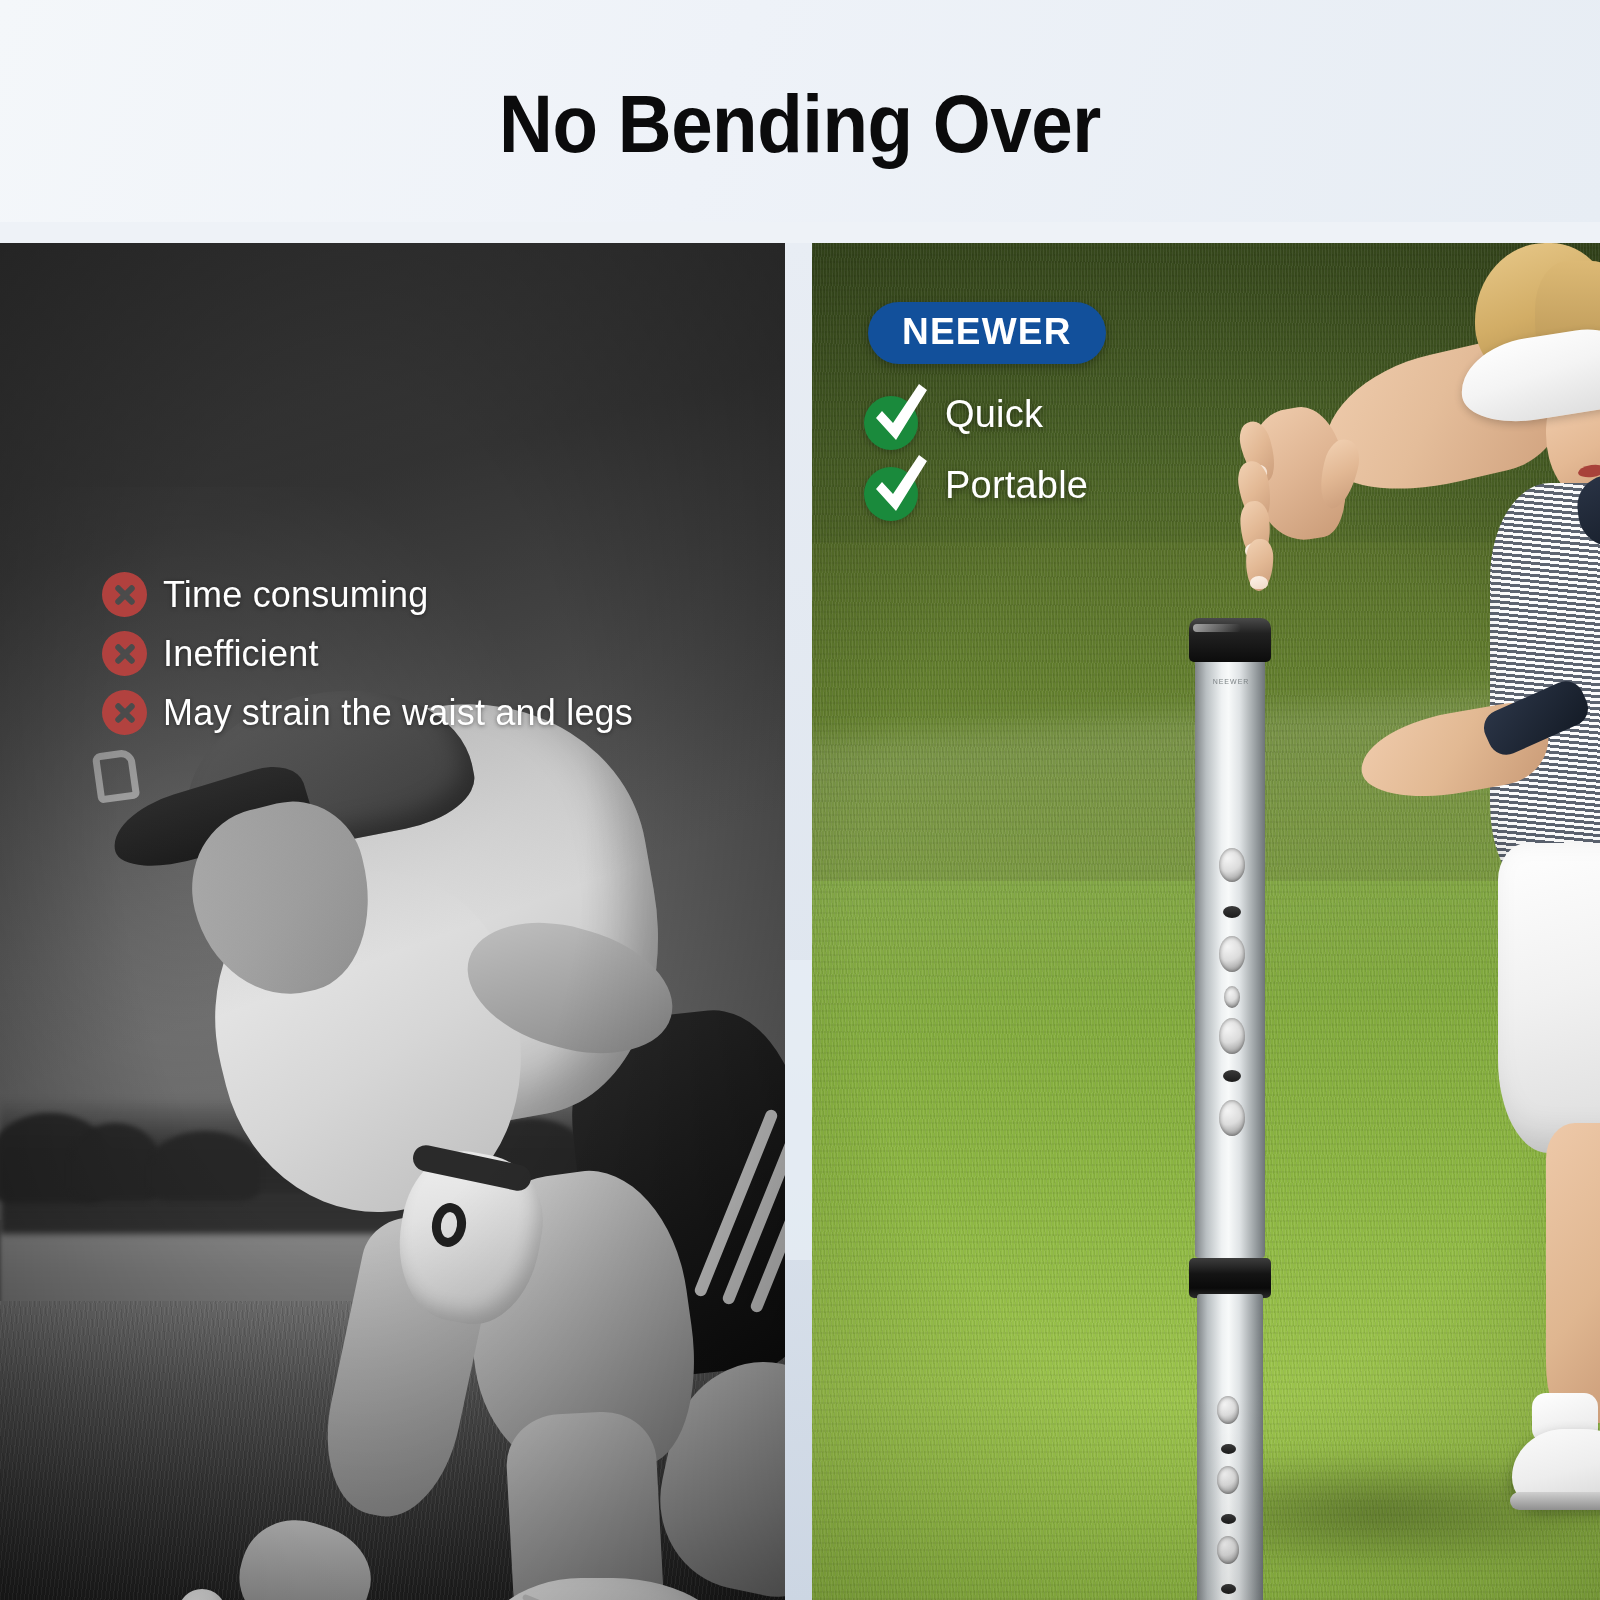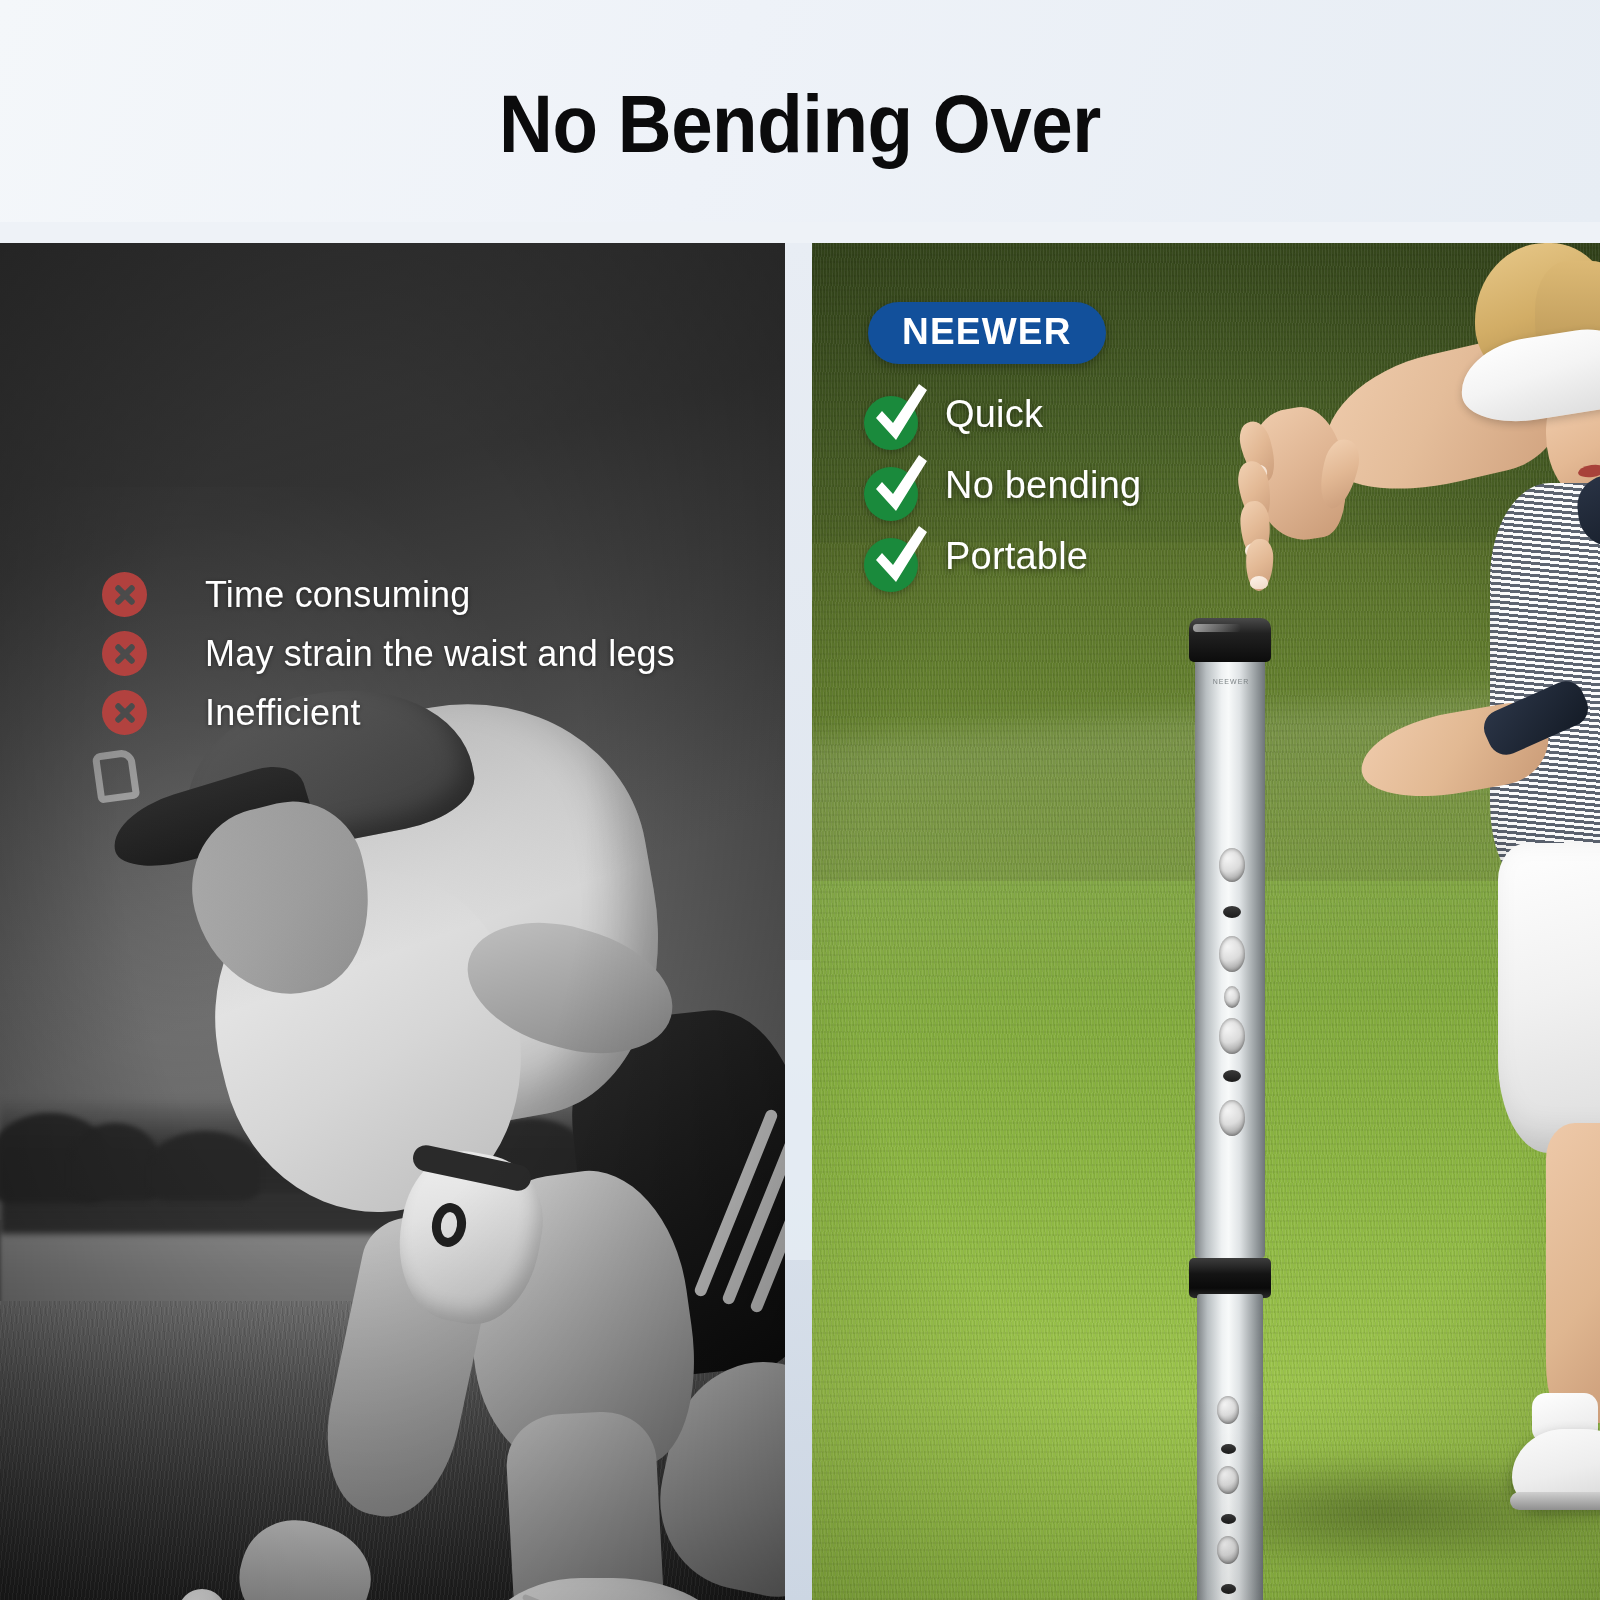--- a/index.html
+++ b/index.html
@@ -363,21 +363,21 @@
     border-radius:40% 46% 18% 22% / 62% 58% 34% 38%;
     box-shadow:0 6px 14px rgba(0,0,0,.3);
   }
   .w-shoe-sole {
     position:absolute; left:160px; top:1249px; width:138px; height:18px;
     background:linear-gradient(180deg,#cfcfcf,#8f8f8f); border-radius:10px;
   }
 
   
   #cons-list { position:absolute; left:102px; top:322px; width:620px; }
-  .con-row { display:flex; align-items:center; height:59px; margin-bottom:0;gap:42px; }
+  .con-row { display:flex; align-items:center; height:59px; margin-bottom:0; }
   .x-icon {
     position:relative; width:45px; height:45px; border-radius:50%;
     background:#b8423f; flex:0 0 45px; margin-right:16px; opacity:.95;
   }
   .x-icon::before, .x-icon::after {
     content:""; position:absolute; left:50%; top:50%;
     width:25px; height:6px; background:#4c4c4c; border-radius:3px;
     transform-origin:center;
   }
   .x-icon::before { transform:translate(-50%,-50%) rotate(45deg); }
@@ -498,25 +498,25 @@
         <div class="l-overlay"></div>
       </div>
 
       <div id="cons-list">
         <div class="con-row">
           <span class="x-icon"></span>
           <span class="con-text">Time consuming</span>
         </div>
         <div class="con-row">
           <span class="x-icon"></span>
-          <span class="con-text">May strain the waist and legs</span>
+          <span class="con-text">Inefficient</span>
         </div>
         <div class="con-row">
           <span class="x-icon"></span>
-          <span class="con-text">Inefficient</span>
+          <span class="con-text">May strain the waist and legs</span>
         </div>
       </div>
     </div>
 
     <div id="divider"></div>
 
     <div class="panel" id="panel-right">
       <div id="right-scene">
         <div class="r-green-far"></div>
         <div class="r-green-mid"></div>
@@ -566,29 +566,20 @@
           </span>
           <span class="pro-text">Quick</span>
         </div>
         <div class="pro-row">
           <span class="check-icon">
             <span class="check-disc"></span>
             <svg class="check-mark" viewBox="0 0 58 62">
               <path d="M4 34 L10 27 L21 39 L47 0 L55 6 L24 56 Z" fill="#ffffff"></path>
             </svg>
           </span>
-          <span class="pro-text">No bending</span>
-        </div>
-        <div class="pro-row">
-          <span class="check-icon">
-            <span class="check-disc"></span>
-            <svg class="check-mark" viewBox="0 0 58 62">
-              <path d="M4 34 L10 27 L21 39 L47 0 L55 6 L24 56 Z" fill="#ffffff"></path>
-            </svg>
-          </span>
           <span class="pro-text">Portable</span>
         </div>
       </div>
     </div>
 
     <div style="position:absolute; left:0; top:0; width:1600px; height:1357px; overflow:hidden; pointer-events:none;">
 
       <div style="position:absolute; left:0; top:0;">
         <div id="forearm" style="top:110px;"></div>
         <div class="hand-palm" style="top:165px;"></div>

